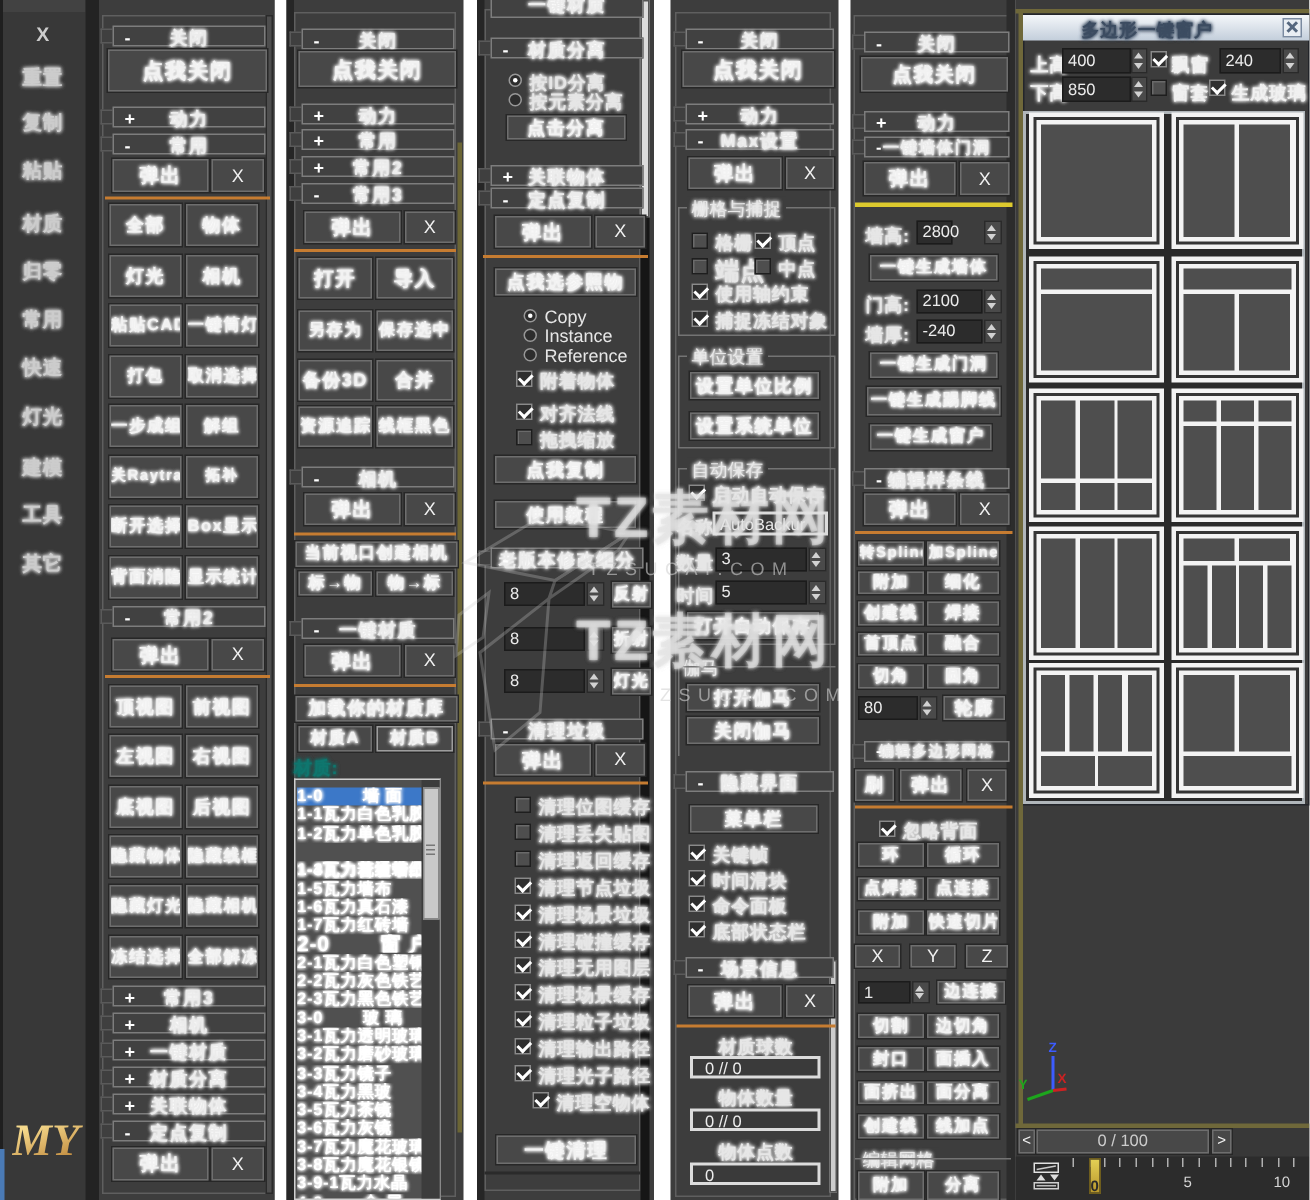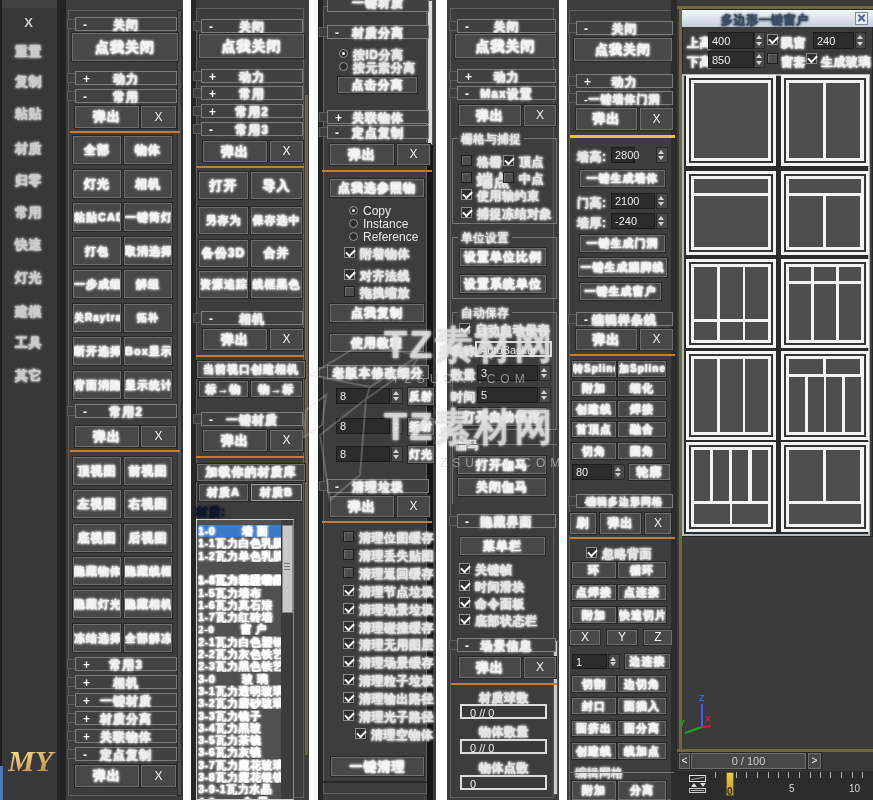--- a/index.html
+++ b/index.html
@@ -140,31 +140,31 @@
 <div class="bt" style="left:199px;top:381px;width:49px;height:16px;font-size:11px;line-height:14px;">标→物</div>
 <div class="bt" style="left:251px;top:381px;width:51px;height:16px;font-size:11px;line-height:14px;">物→标</div>
 <div style="left:193px;top:414px;width:8px;height:10px;background:#3f3f3f;border:1px solid #5a5a5a;border-right:none;position:absolute"></div>
 <div class="hd" style="left:201px;top:412px;width:102px;height:14px;font-size:12px;line-height:14px;"><span class="sg">-</span><span class="t">一键材质</span></div>
 <div class="bt" style="left:203px;top:430px;width:64px;height:21px;font-size:13px;line-height:19px;">弹出</div>
 <div class="bt nt" style="left:270px;top:430px;width:33px;height:21px;font-size:12px;line-height:19px;">X</div>
 <div style="left:196px;top:456px;width:108px;height:2px;background:#c67c31;position:absolute"></div>
 <div class="bt" style="left:197px;top:464px;width:108px;height:17px;font-size:12px;line-height:15px;">加载你的材质库</div>
 <div class="bt" style="left:199px;top:484px;width:49px;height:17px;font-size:11px;line-height:15px;">材质A</div>
 <div class="bt2" style="left:251px;top:484px;width:51px;height:17px;font-size:11px;line-height:15px;">材质B</div>
-<div class="lb t" style="left:196px;top:504px;text-align:left;font-size:12px;color:#0f172a;">材质:</div>
+<div class="lb t" style="left:196px;top:504px;text-align:left;font-size:12px;color:#0f766e;">材质:</div>
 <div style="left:196px;top:519px;width:98px;height:281px;background:#505050;border:1px solid #cfcfcf;border-right:1px solid #888;overflow:hidden;">
 <div class="lb t" style="left:1px;top:5px;width:84px;background:#3c78c8;font-size:11px;color:#fff;height:12px;line-height:12px;overflow:hidden;">1-0　　 墙 面</div>
 <div class="lb t" style="left:1px;top:17.3px;width:84px;font-size:11px;color:#fff;height:12px;line-height:12px;overflow:hidden;">1-1瓦力白色乳胶</div>
 <div class="lb t" style="left:1px;top:29.6px;width:84px;font-size:11px;color:#fff;height:12px;line-height:12px;overflow:hidden;">1-2瓦力单色乳胶</div>
 <div class="lb t" style="left:1px;top:54px;width:92px;font-size:11px;color:#fff;height:12px;line-height:12px;overflow:hidden;">1-3瓦力普通墙纸</div>
 <div class="lb t" style="left:1px;top:54.2px;width:84px;font-size:11px;color:#fff;height:12px;line-height:12px;overflow:hidden;">1-4瓦力花纹带凸</div>
 <div class="lb t" style="left:1px;top:66.5px;width:84px;font-size:11px;color:#fff;height:12px;line-height:12px;overflow:hidden;">1-5瓦力墙布</div>
 <div class="lb t" style="left:1px;top:78.8px;width:84px;font-size:11px;color:#fff;height:12px;line-height:12px;overflow:hidden;">1-6瓦力真石漆</div>
 <div class="lb t" style="left:1px;top:91.1px;width:84px;font-size:11px;color:#fff;height:12px;line-height:12px;overflow:hidden;">1-7瓦力红砖墙</div>
-<div class="lb t" style="left:1px;top:103.39999999999999px;width:84px;font-size:11px;color:#fff;height:12px;line-height:12px;overflow:hidden;font-family:Liberation Serif, serif;">2-0　　 窗 户</div>
+<div class="lb t" style="left:1px;top:103.39999999999999px;width:84px;font-size:14px;color:#fff;height:12px;line-height:12px;overflow:hidden;">2-0　　 窗 户</div>
 <div class="lb t" style="left:1px;top:115.69999999999999px;width:84px;font-size:11px;color:#fff;height:12px;line-height:12px;overflow:hidden;">2-1瓦力白色塑钢</div>
 <div class="lb t" style="left:1px;top:127.99999999999999px;width:84px;font-size:11px;color:#fff;height:12px;line-height:12px;overflow:hidden;">2-2瓦力灰色铁艺</div>
 <div class="lb t" style="left:1px;top:140.29999999999998px;width:84px;font-size:11px;color:#fff;height:12px;line-height:12px;overflow:hidden;">2-3瓦力黑色铁艺</div>
 <div class="lb t" style="left:1px;top:152.6px;width:84px;font-size:11px;color:#fff;height:12px;line-height:12px;overflow:hidden;">3-0　　 玻 璃</div>
 <div class="lb t" style="left:1px;top:164.9px;width:84px;font-size:11px;color:#fff;height:12px;line-height:12px;overflow:hidden;">3-1瓦力透明玻璃</div>
 <div class="lb t" style="left:1px;top:177.20000000000002px;width:84px;font-size:11px;color:#fff;height:12px;line-height:12px;overflow:hidden;">3-2瓦力磨砂玻璃</div>
 <div class="lb t" style="left:1px;top:189.50000000000003px;width:84px;font-size:11px;color:#fff;height:12px;line-height:12px;overflow:hidden;">3-3瓦力镜子</div>
 <div class="lb t" style="left:1px;top:201.80000000000004px;width:84px;font-size:11px;color:#fff;height:12px;line-height:12px;overflow:hidden;">3-4瓦力黑玻</div>
 <div class="lb t" style="left:1px;top:214.10000000000005px;width:84px;font-size:11px;color:#fff;height:12px;line-height:12px;overflow:hidden;">3-5瓦力茶镜</div>
 <div class="lb t" style="left:1px;top:226.40000000000006px;width:84px;font-size:11px;color:#fff;height:12px;line-height:12px;overflow:hidden;">3-6瓦力灰镜</div>

